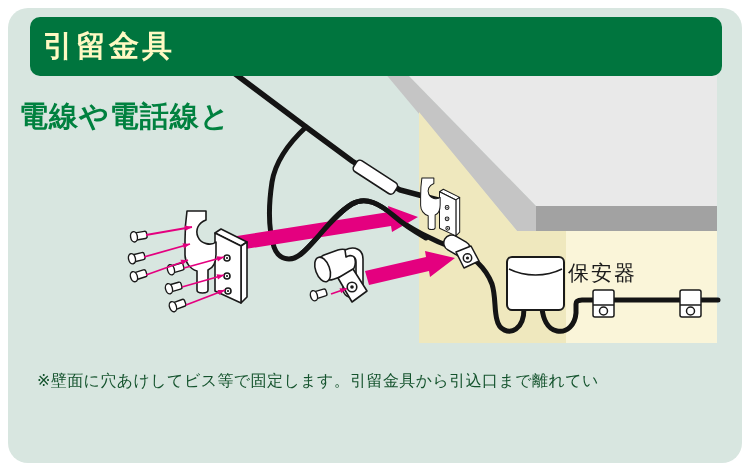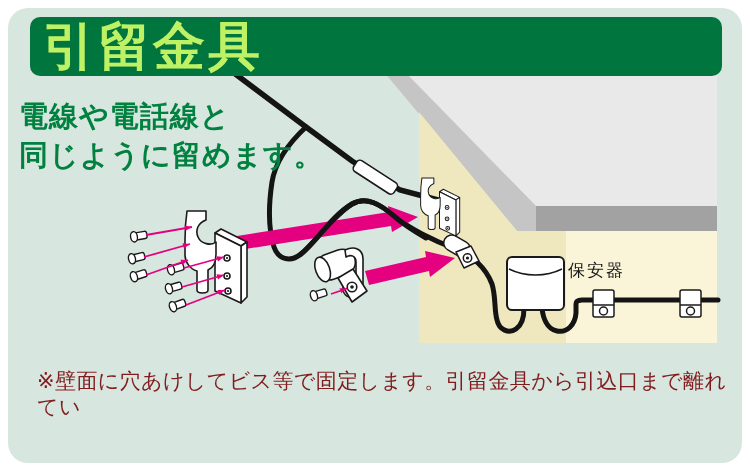--- a/index.html
+++ b/index.html
@@ -1,24 +1,24 @@
 <!DOCTYPE html>
 <html><head>
 <meta charset="utf-8">
 <style>
   html,body{margin:0;padding:0;background:#ffffff;}
   body{font-family:"DejaVu Sans","Liberation Sans",sans-serif;}
   .stage{position:relative;width:750px;height:471px;background:#ffffff;overflow:hidden;}
   .panel{position:absolute;left:8px;top:8px;width:734px;height:455px;background:#D8E6E0;border-radius:20px;overflow:hidden;}
   .illustration{position:absolute;left:0;top:0;z-index:1;}
   .header-bar{position:absolute;left:22px;top:9px;width:692px;height:59px;background:#00753E;border-radius:10px;z-index:3;}
-  .header-bar .title{display:block;color:#bef264;font-size:52px;font-weight:bold;letter-spacing:3px;line-height:58px;padding-left:13px;}
-  .intro{position:absolute;left:11px;top:89px;z-index:2;color:#00813F;font-size:29px;font-weight:600;line-height:39px;letter-spacing:1px;}
-  .device-label{position:absolute;left:560px;top:251px;z-index:2;color:#1a1a1a;font-size:17px;letter-spacing:2px;}
-  .note{position:absolute;left:29px;top:360px;z-index:2;color:#7f1d1d;font-size:21px;line-height:26px;letter-spacing:0.4px;}
+  .header-bar .title{display:block;color:#fef9c3;font-size:30px;font-weight:bold;letter-spacing:3px;line-height:58px;padding-left:13px;}
+  .intro{position:absolute;left:11px;top:89px;z-index:2;color:#00813F;font-size:29px;font-weight:600;line-height:39px;letter-spacing:1px;text-align:center;}
+  .device-label{position:absolute;left:560px;top:251px;z-index:2;color:#1a1a1a;font-size:21px;letter-spacing:2px;}
+  .note{position:absolute;left:29px;top:360px;z-index:2;color:#14532d;font-size:16px;line-height:26px;letter-spacing:0.4px;}
 </style>
 </head>
 <body>
 
 <div class="stage">
   <div class="panel">
 
     <svg class="illustration" width="750" height="471" viewBox="8 8 750 471">
       <defs>
         <g id="bracket" fill="#ffffff" stroke="#1a1a1a" stroke-width="1.6" stroke-linejoin="round">
@@ -126,21 +126,20 @@
         <use href="#ah" transform="translate(347,288.5) rotate(-19)"></use>
       </g>
     </svg>
 
     <div class="header-bar">
       <span class="title">引留金具</span>
     </div>
 
     <div class="intro">
       <div>電線や電話線と</div>
-      <div>同じように留めます。</div>
     </div>
 
     <div class="device-label">保安器</div>
 
     <div class="note">
       <div>※壁面に穴あけしてビス等で固定します。引留金具から引込口まで離れてい</div>
     </div>
 
   </div>
 </div>

